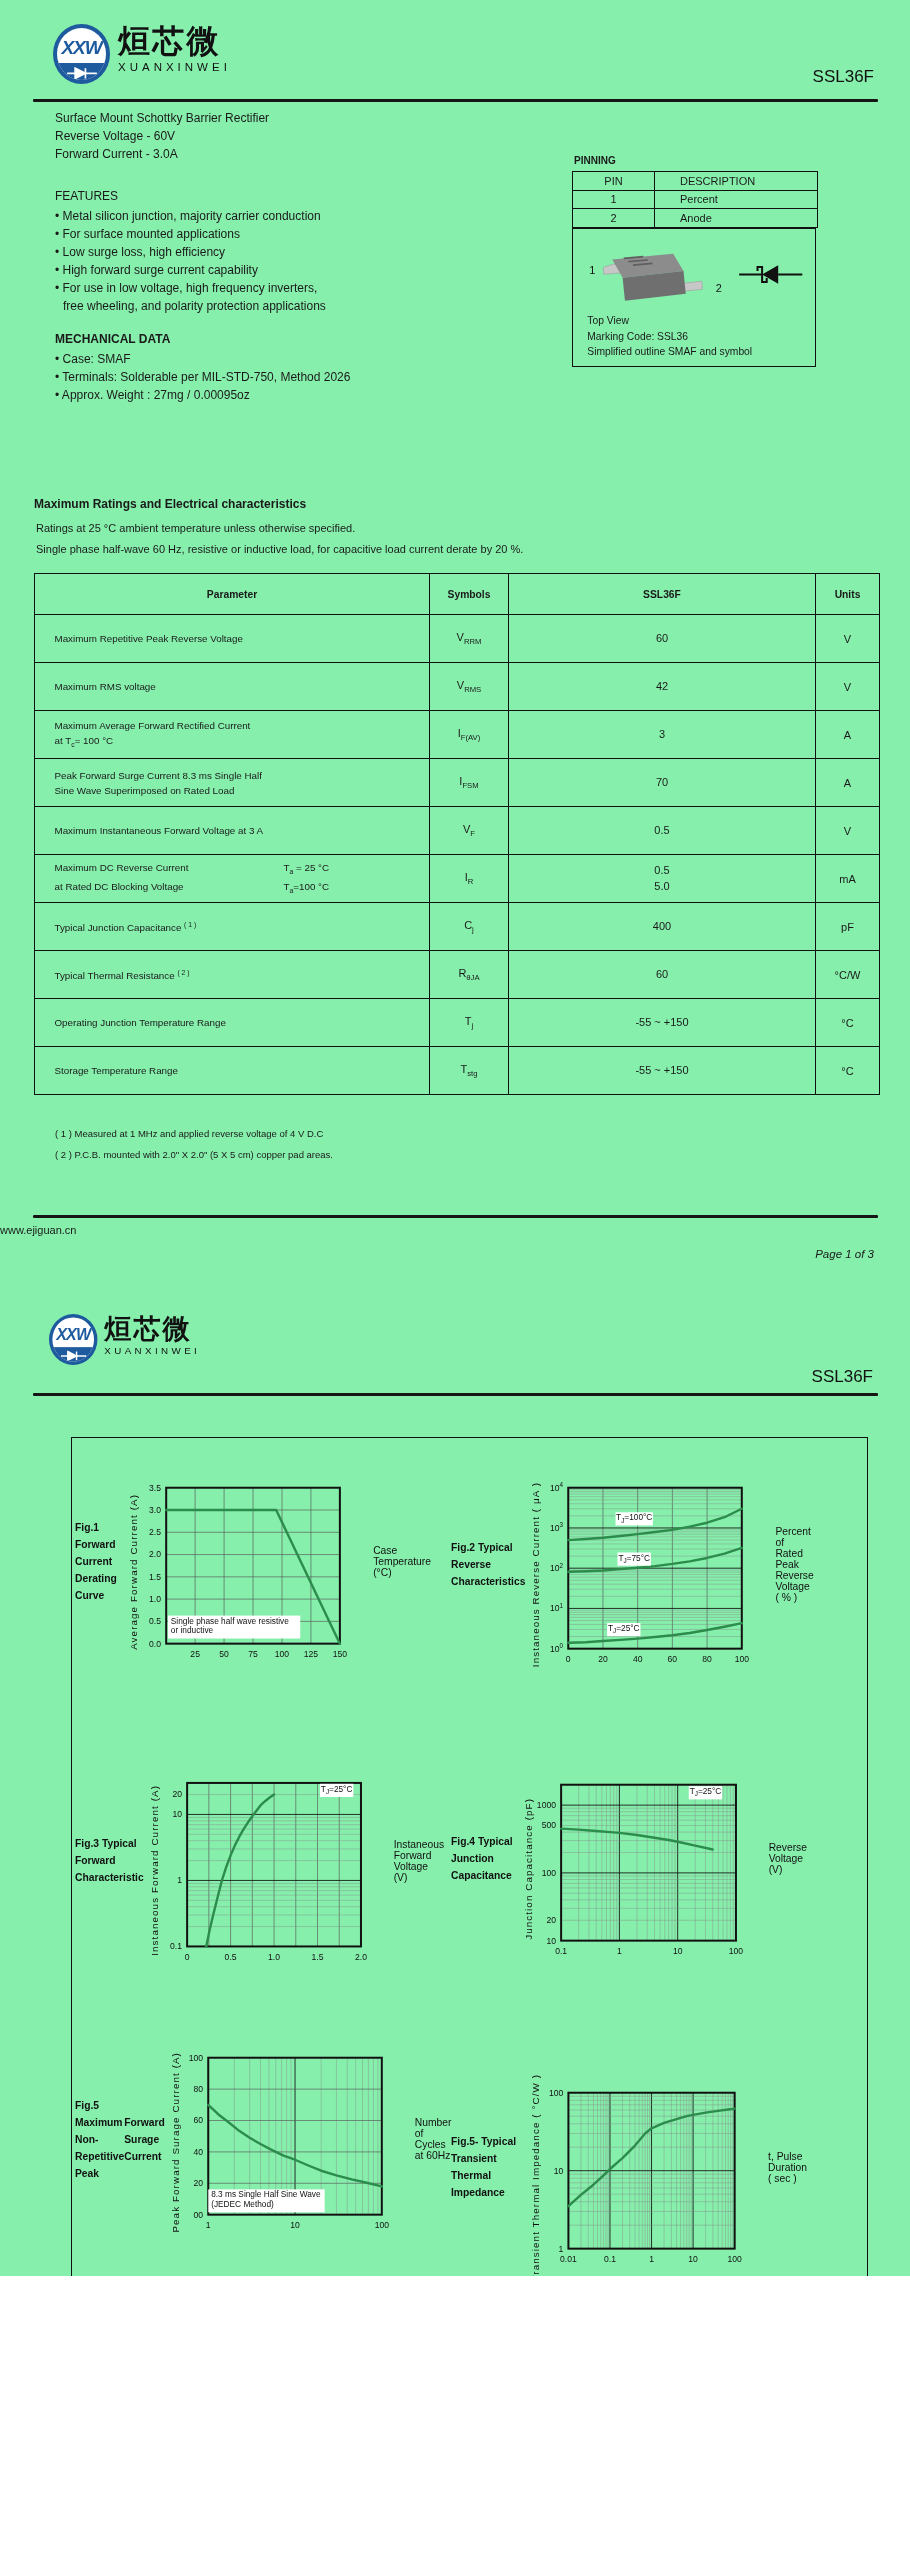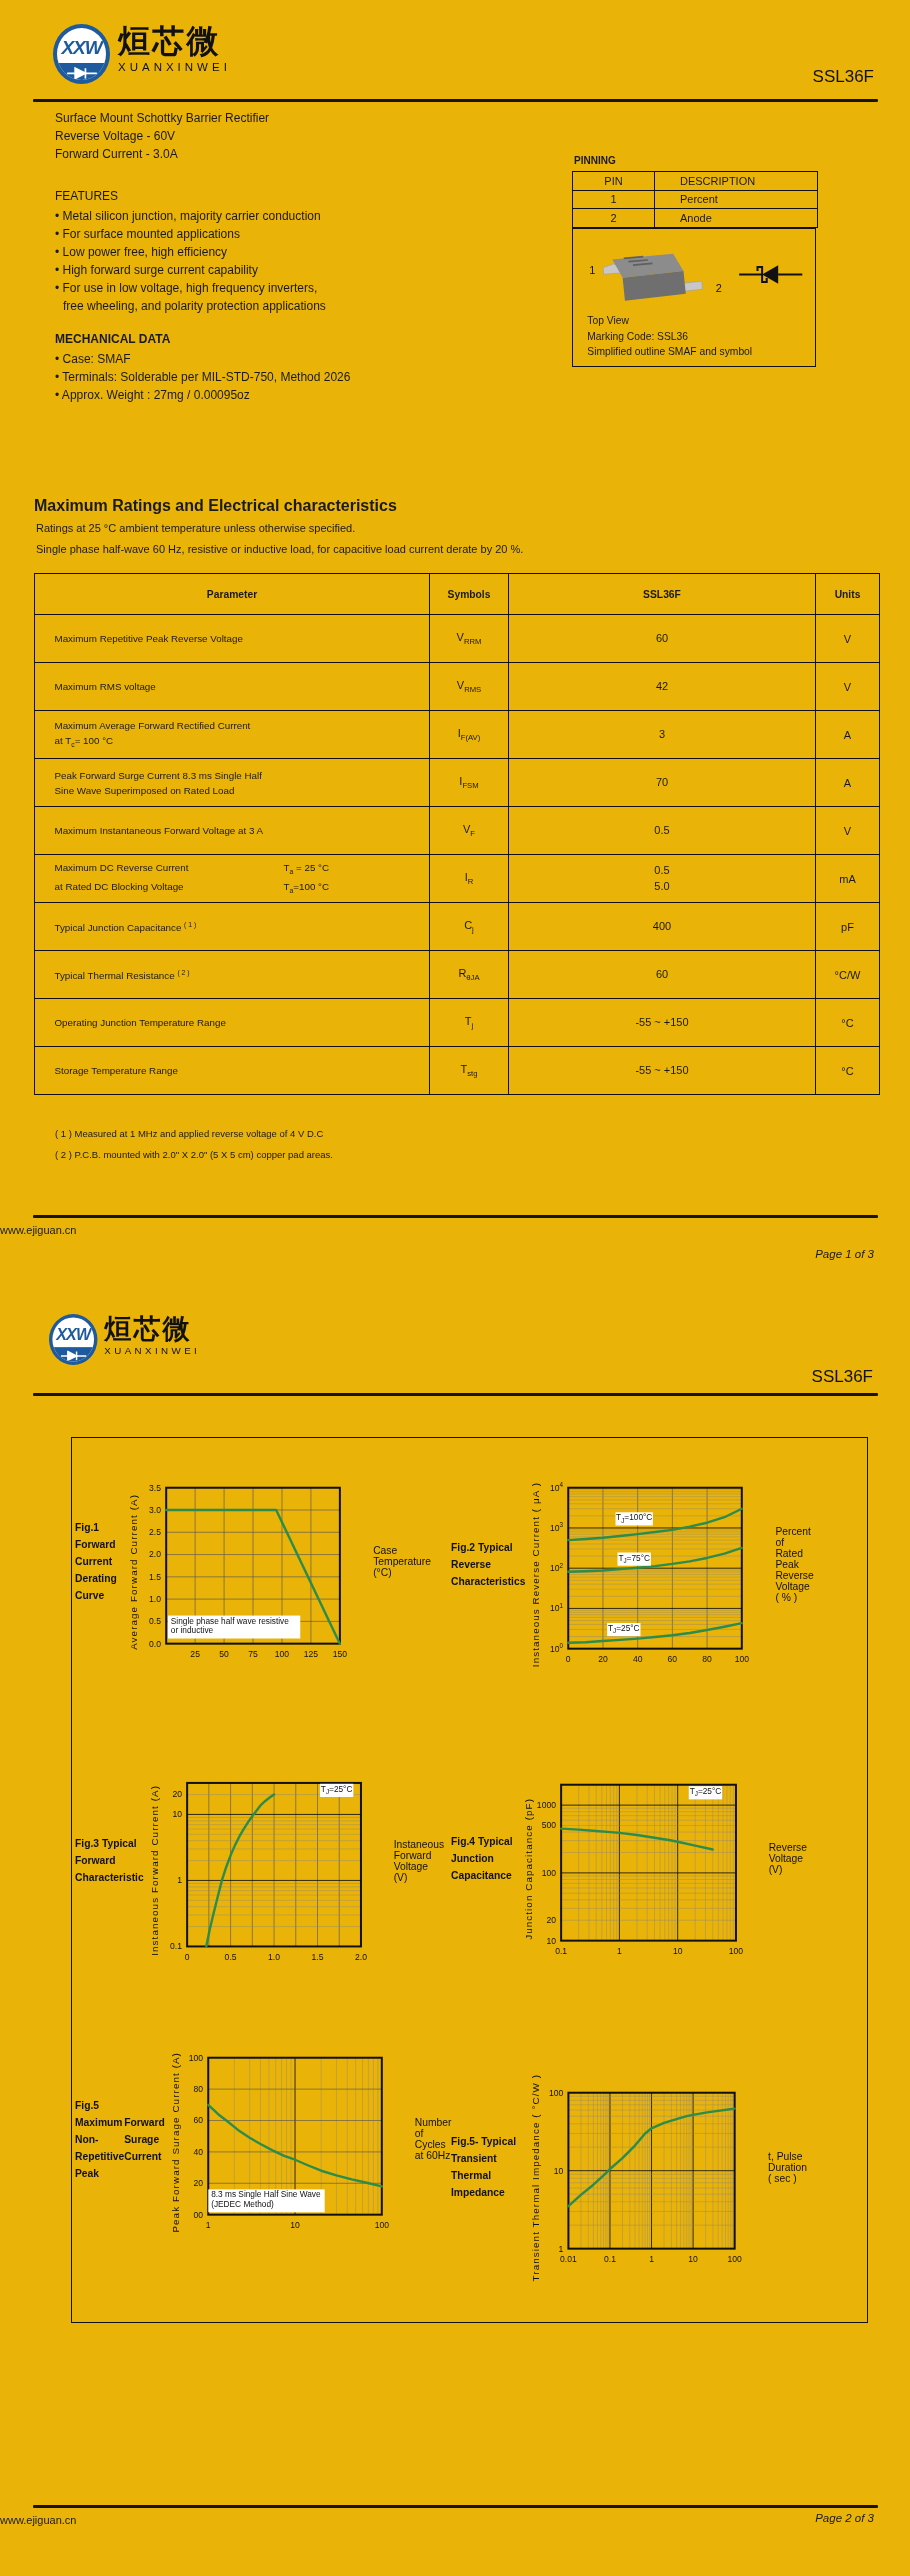--- a/index.html
+++ b/index.html
@@ -1,17 +1,17 @@
 <!DOCTYPE html>
 <html style="font-size:9.2px"><head>
 <meta charset="utf-8">
 <style>
   html,body{margin:0;padding:0;background:#fff;}
   body{font-family:"Liberation Sans", sans-serif;color:#1a1a1a;}
-  #doc{position:relative;width:910px;height:2576px;background:#eab308;overflow:hidden;}
+  #doc{position:relative;width:910px;height:2276px;background:#86efac;overflow:hidden;}
   .abs{position:absolute;}
   
   .logo{position:absolute;display:flex;align-items:flex-start;}
   .logo-circle{position:relative;width:57px;height:60px;border:4px solid #1d5a9e;border-radius:50%;background:#fff;overflow:hidden;box-sizing:border-box;}
   .logo-mono{position:absolute;top:9.2px;left:0;right:0;text-align:center;font-size:19px;font-weight:bold;font-style:italic;color:#1d5a9e;letter-spacing:-1.1px;}
   .logo-bottom{position:absolute;left:-3.4px;right:-3.4px;bottom:-3.4px;height:20.7px;background:#1d5a9e;display:flex;align-items:center;justify-content:center;}
   .logo-text{margin-left:8px;}
   .logo-cn{font-size:32px;font-weight:bold;color:#111;line-height:34px;letter-spacing:2.3px;}
   .logo-en{font-size:11.5px;color:#111;letter-spacing:4px;margin-top:3.4px;}
   .partnum{position:absolute;font-size:17px;color:#111;}
@@ -26,21 +26,21 @@
   .cont{padding-left:8px;}
   
   #pinning-title{left:574px;top:155px;font-size:10px;font-weight:bold;}
   #pinning-table{left:572px;top:171px;width:246px;border-collapse:collapse;}
   #pinning-table th,#pinning-table td{border:1.1px solid #111;font-size:11px;font-weight:normal;height:15.5px;}
   #pinning-table .pin-col{width:79px;text-align:center;}
   #pinning-table .desc-col{text-align:left;padding-left:25px;}
   #package-box{left:572px;top:228px;width:244px;height:139px;border:1.7px solid #111;box-sizing:border-box;}
   .pkg-caption{position:absolute;left:14.3px;top:84px;font-size:10.3px;line-height:15.5px;}
   
-  #ratings-title{left:34px;top:497px;font-size:16px;font-weight:bold;}
+  #ratings-title{left:34px;top:497px;font-size:12px;font-weight:bold;}
   #ratings-cond{left:36px;top:518px;font-size:11px;line-height:21px;}
   #ratings-table{left:34px;top:573px;width:845px;border-collapse:collapse;table-layout:fixed;}
   #ratings-table th{border:1.7px solid #111;height:38px;font-size:10.3px;font-weight:bold;}
   #ratings-table td{border:1.1px solid #111;border-top:1.7px solid #111;border-bottom:1.7px solid #111;height:45px;}
   .c-param{padding-left:19.5px;font-size:9.8px;}
   .c-param .pline{display:flex;line-height:15px;}
   .c-param .pline > span:first-child{min-width:229px;}
   .c-sym{text-align:center;font-size:11px;}
   .c-val{text-align:center;font-size:11px;line-height:15.5px;}
   .c-unit{text-align:center;font-size:11px;}
@@ -93,21 +93,21 @@
   <div class="abs" id="summary">
     <div class="tline">Surface Mount Schottky Barrier Rectifier</div>
     <div class="tline">Reverse Voltage - 60V</div>
     <div class="tline">Forward Current - 3.0A</div>
   </div>
 
   <div class="abs" id="features-title">FEATURES</div>
   <div class="abs" id="features-list">
     <div class="tline">• Metal silicon junction, majority carrier conduction</div>
     <div class="tline">• For surface mounted applications</div>
-    <div class="tline">• Low power free, high efficiency</div>
+    <div class="tline">• Low surge loss, high efficiency</div>
     <div class="tline">• High forward surge current capability</div>
     <div class="tline">• For use in low voltage, high frequency inverters,</div>
     <div class="tline cont">free wheeling, and polarity protection applications</div>
   </div>
 
   <div class="abs" id="mech-title">MECHANICAL DATA</div>
   <div class="abs" id="mech-list">
     <div class="tline">• Case: SMAF</div>
     <div class="tline">• Terminals: Solderable per MIL-STD-750, Method 2026</div>
     <div class="tline">• Approx. Weight : 27mg  /  0.00095oz</div>

